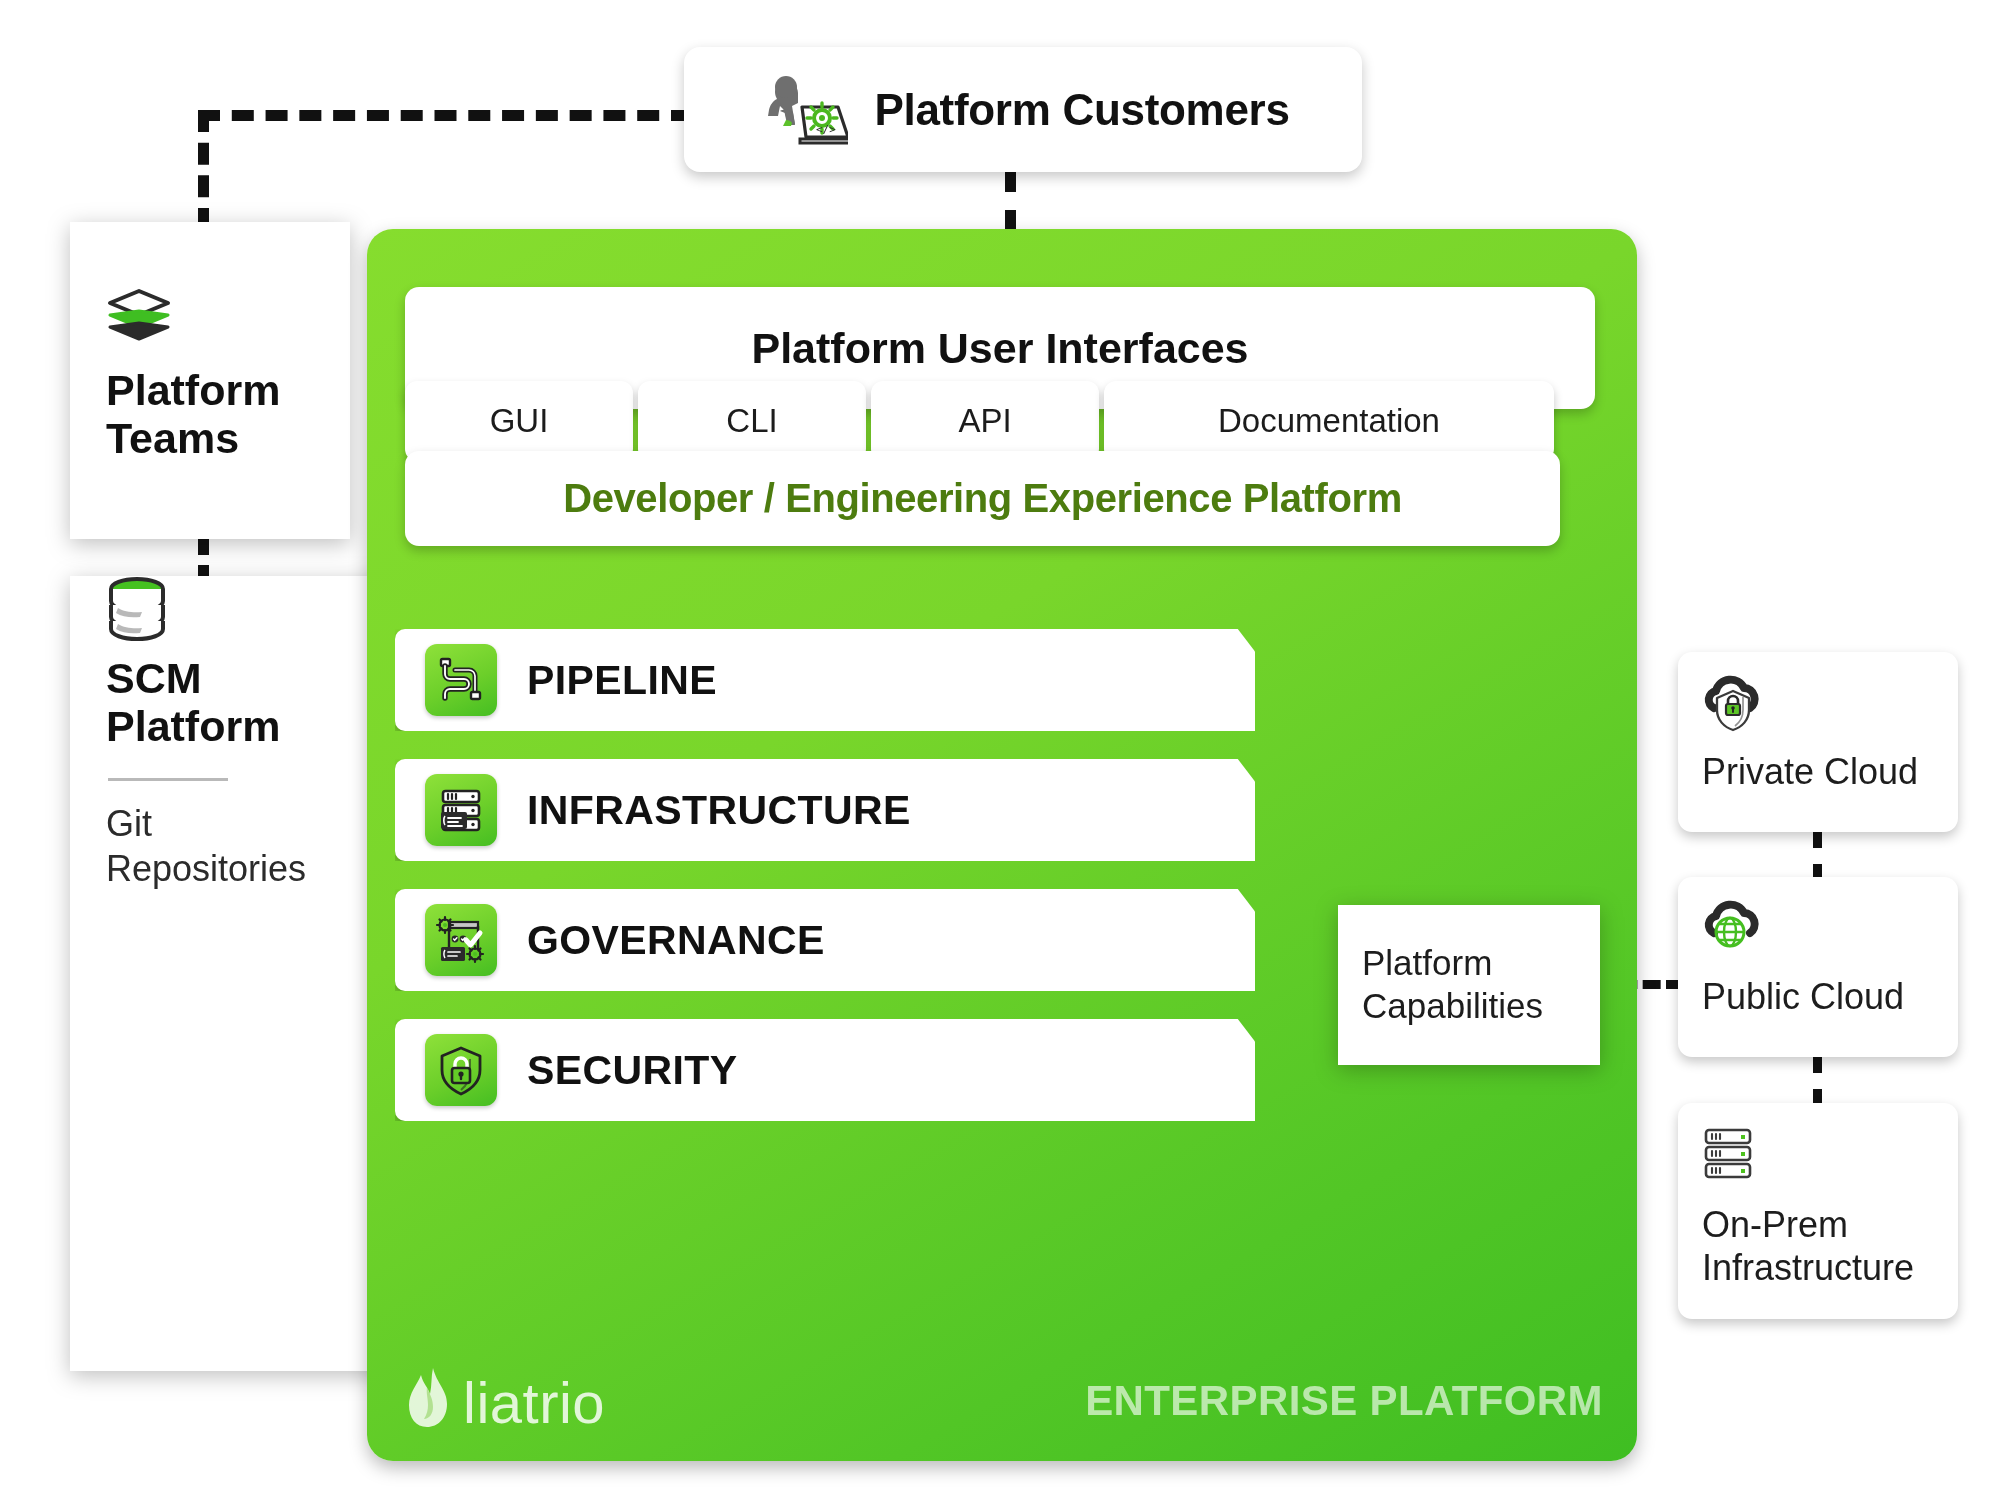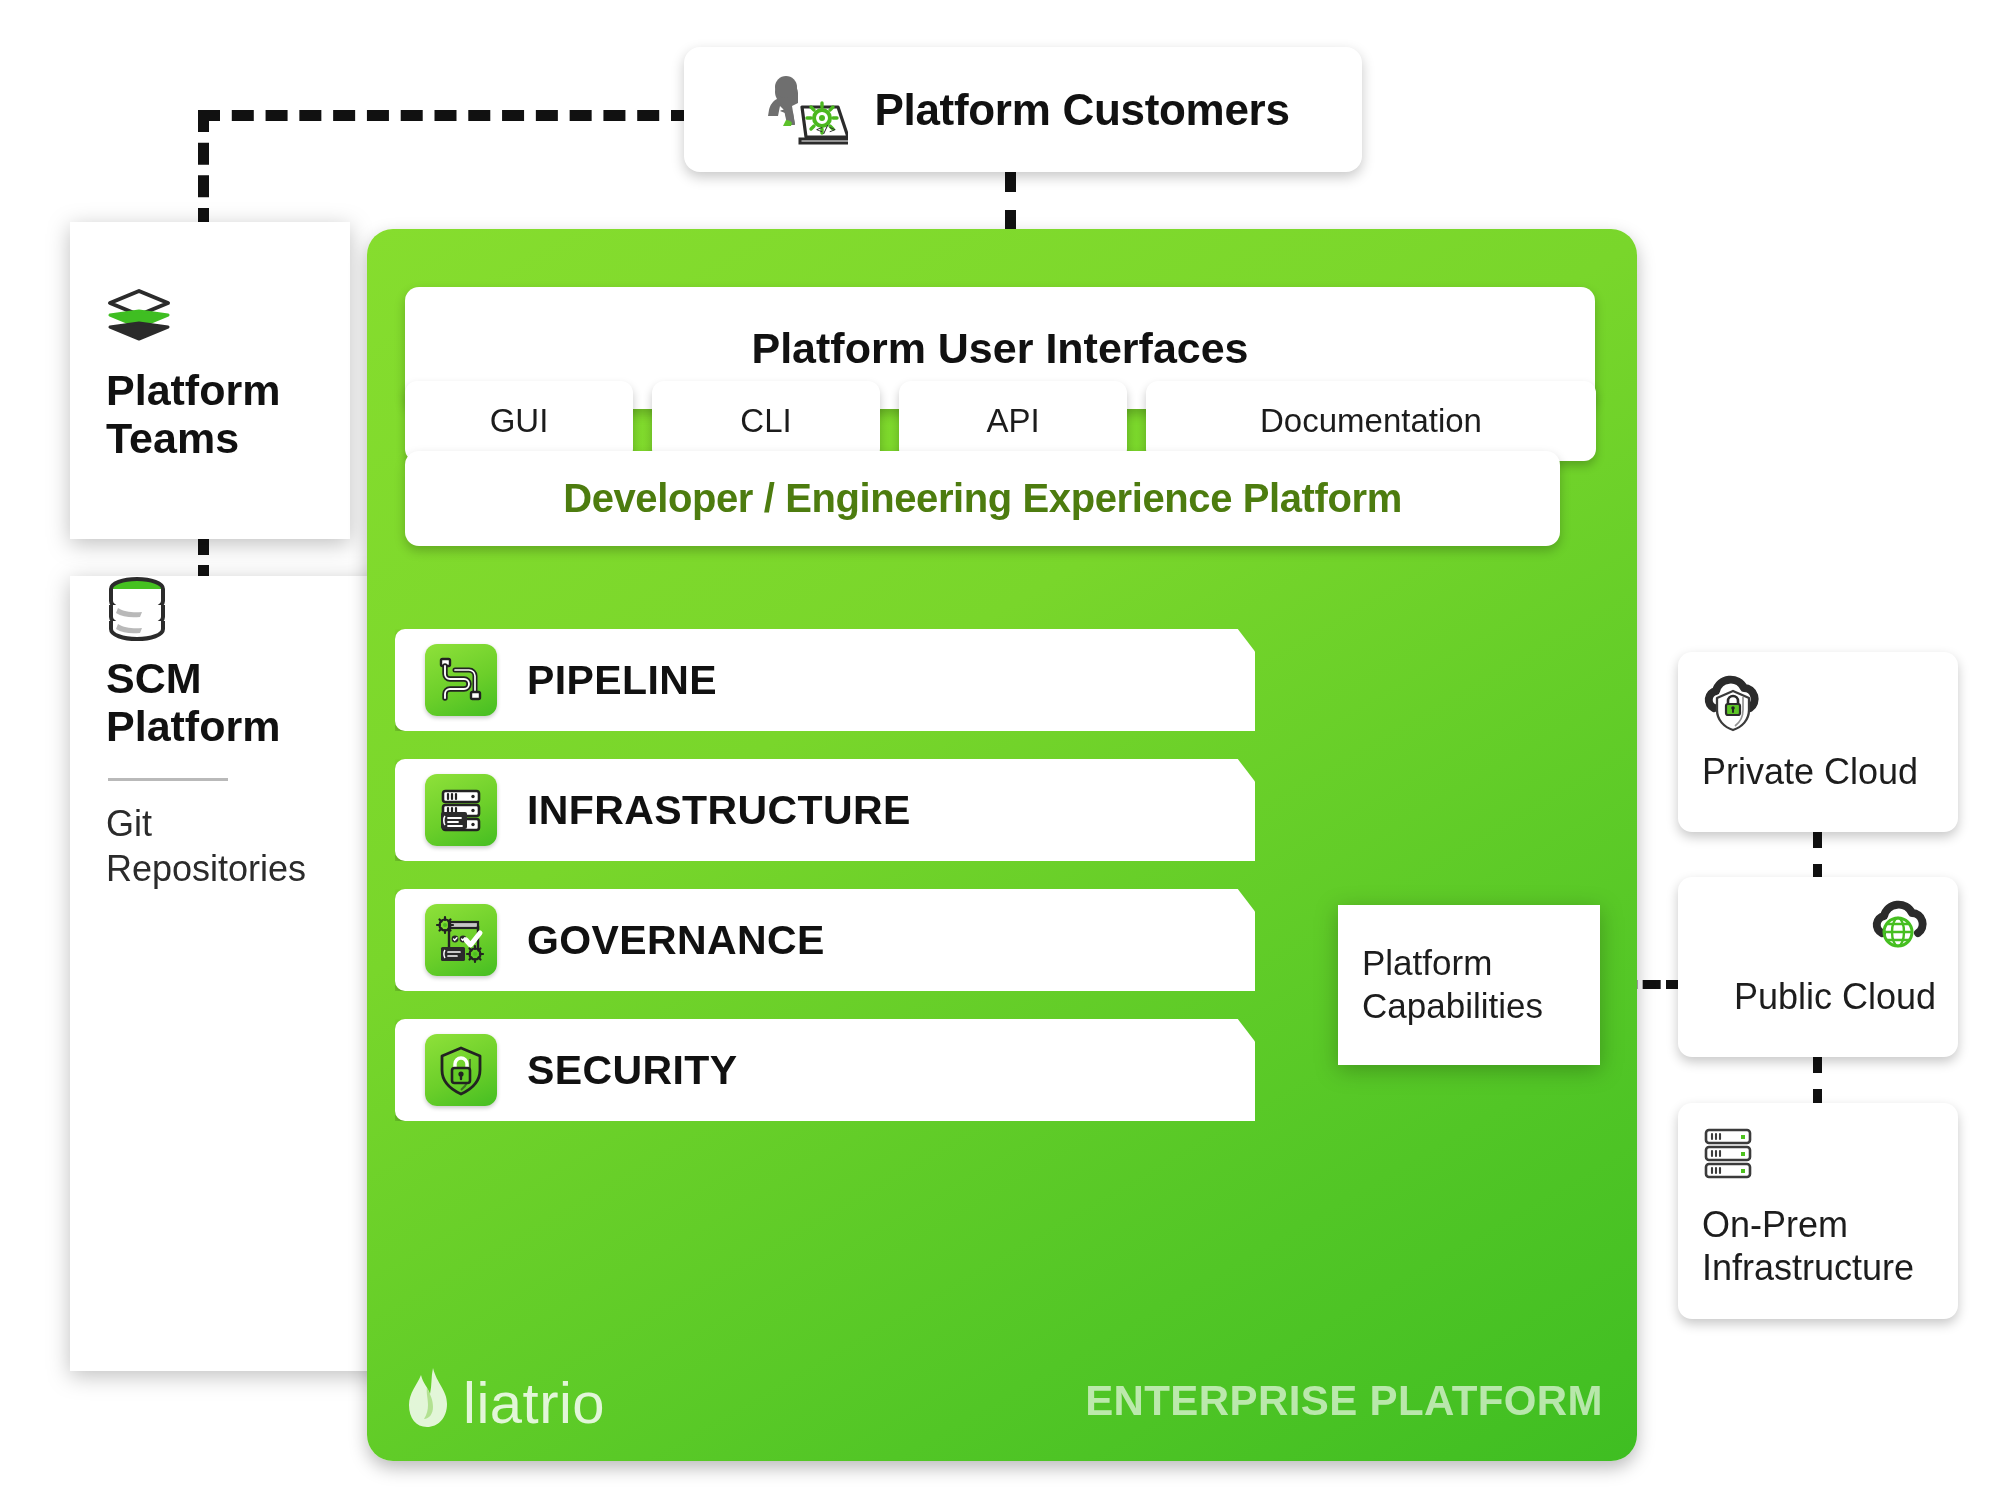--- a/index.html
+++ b/index.html
@@ -65,21 +65,21 @@
   
   #pui {
     position: absolute; left: 38px; top: 58px; width: 1190px; height: 122px;
     background: #fff; border-radius: 14px;
     box-shadow: 0 5px 11px rgba(0,0,0,.22);
     display: flex; align-items: center; justify-content: center;
     font-size: 43px; font-weight: bold; color: #111;
   }
   #chips {
     position: absolute; left: 38px; top: 152px; width: 1192px; height: 80px;
-    display: flex; gap: 19px;
+    display: flex; gap: 5px;
   }
   .chip {
     background: #fff; border-radius: 12px;
     box-shadow: 0 5px 10px rgba(0,0,0,.22);
     display: flex; align-items: center; justify-content: center;
     font-size: 33px; color: #1c1c1c; height: 80px;
   }
   .chip.c1 { width: 228px; }
   .chip.c2 { width: 228px; }
   .chip.c3 { width: 228px; }
@@ -163,21 +163,21 @@
   }
   #capnote .cn-text { font-size: 35px; color: #1d1d1d; line-height: 1.22; }
 
   
   .rcard {
     width: 280px; border-radius: 14px; background: #fff;
     box-shadow: 0 5px 12px rgba(0,0,0,.22);
     padding: 22px 22px 22px 24px;
   }
   #privatecloud { left: 1678px; top: 652px; height: 180px; }
-  #publiccloud  { left: 1678px; top: 877px; height: 180px; text-align: right; }
+  #publiccloud  { left: 1678px; top: 877px; height: 180px; }
   #onprem       { left: 1678px; top: 1103px; height: 216px; }
   .rcard .rlabel {
     font-size: 36px; color: #1d1d1d; line-height: 1.2; margin-top: 14px;
   }
   .ricon { width: 64px; height: 60px; }
 </style>
 </head>
 <body>
 
 <div id="stage">

